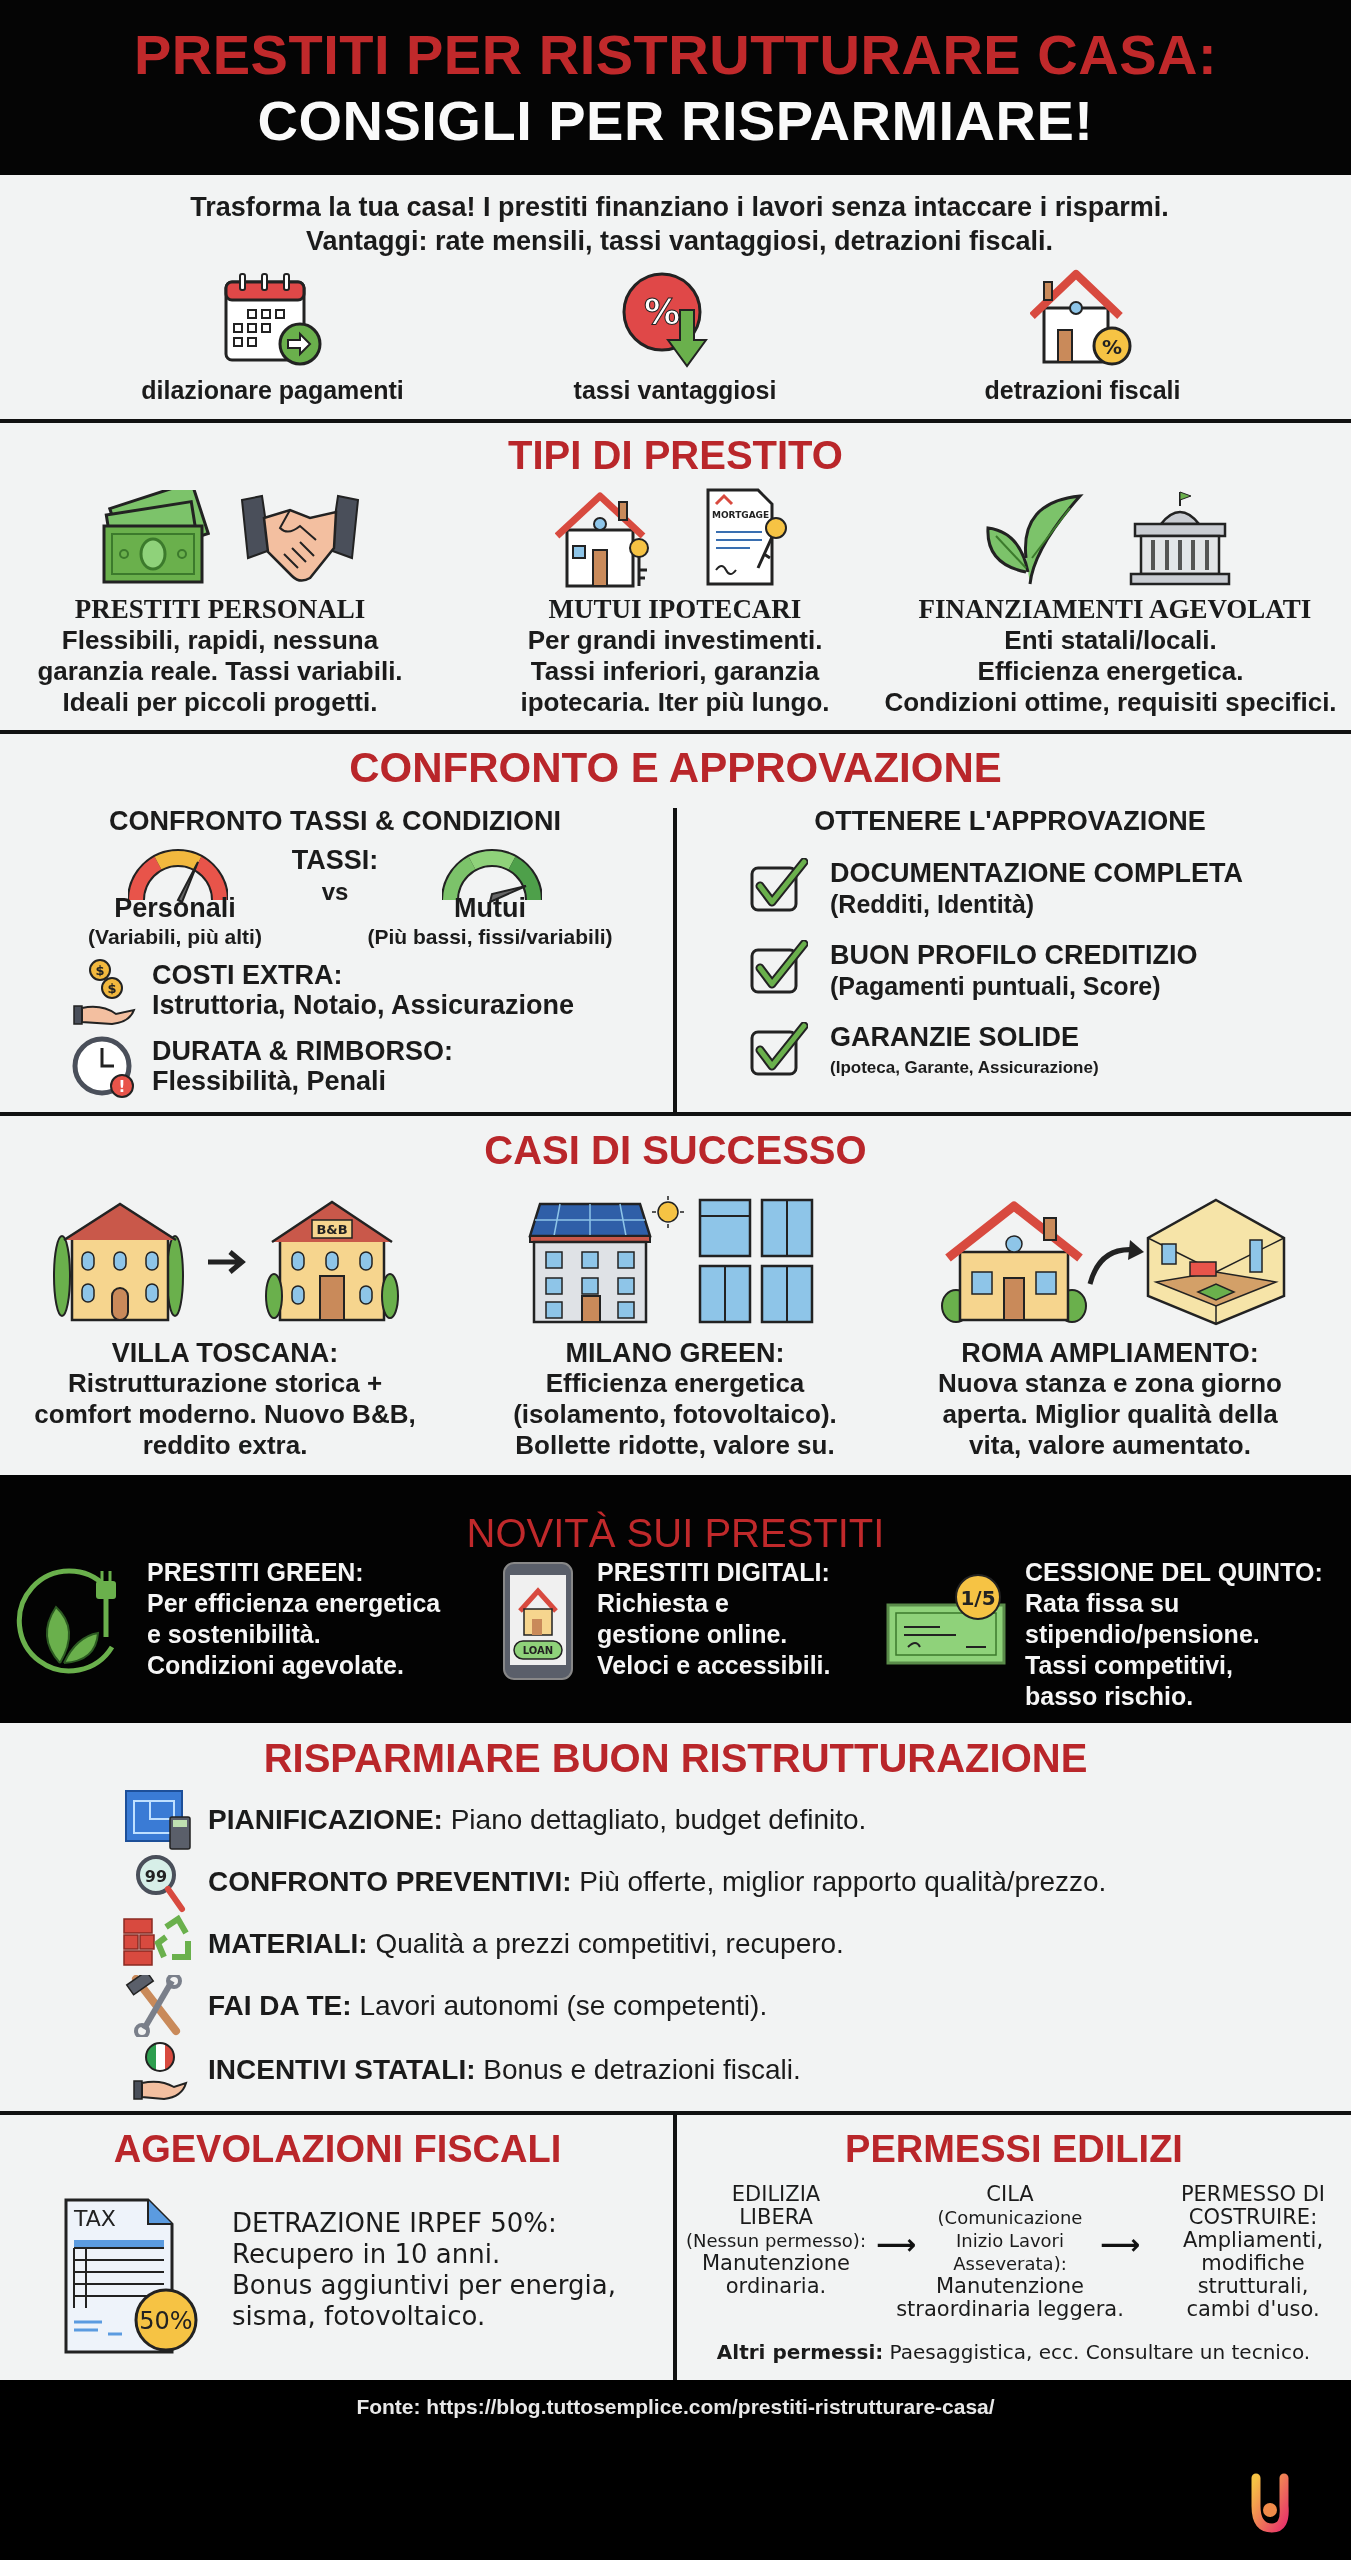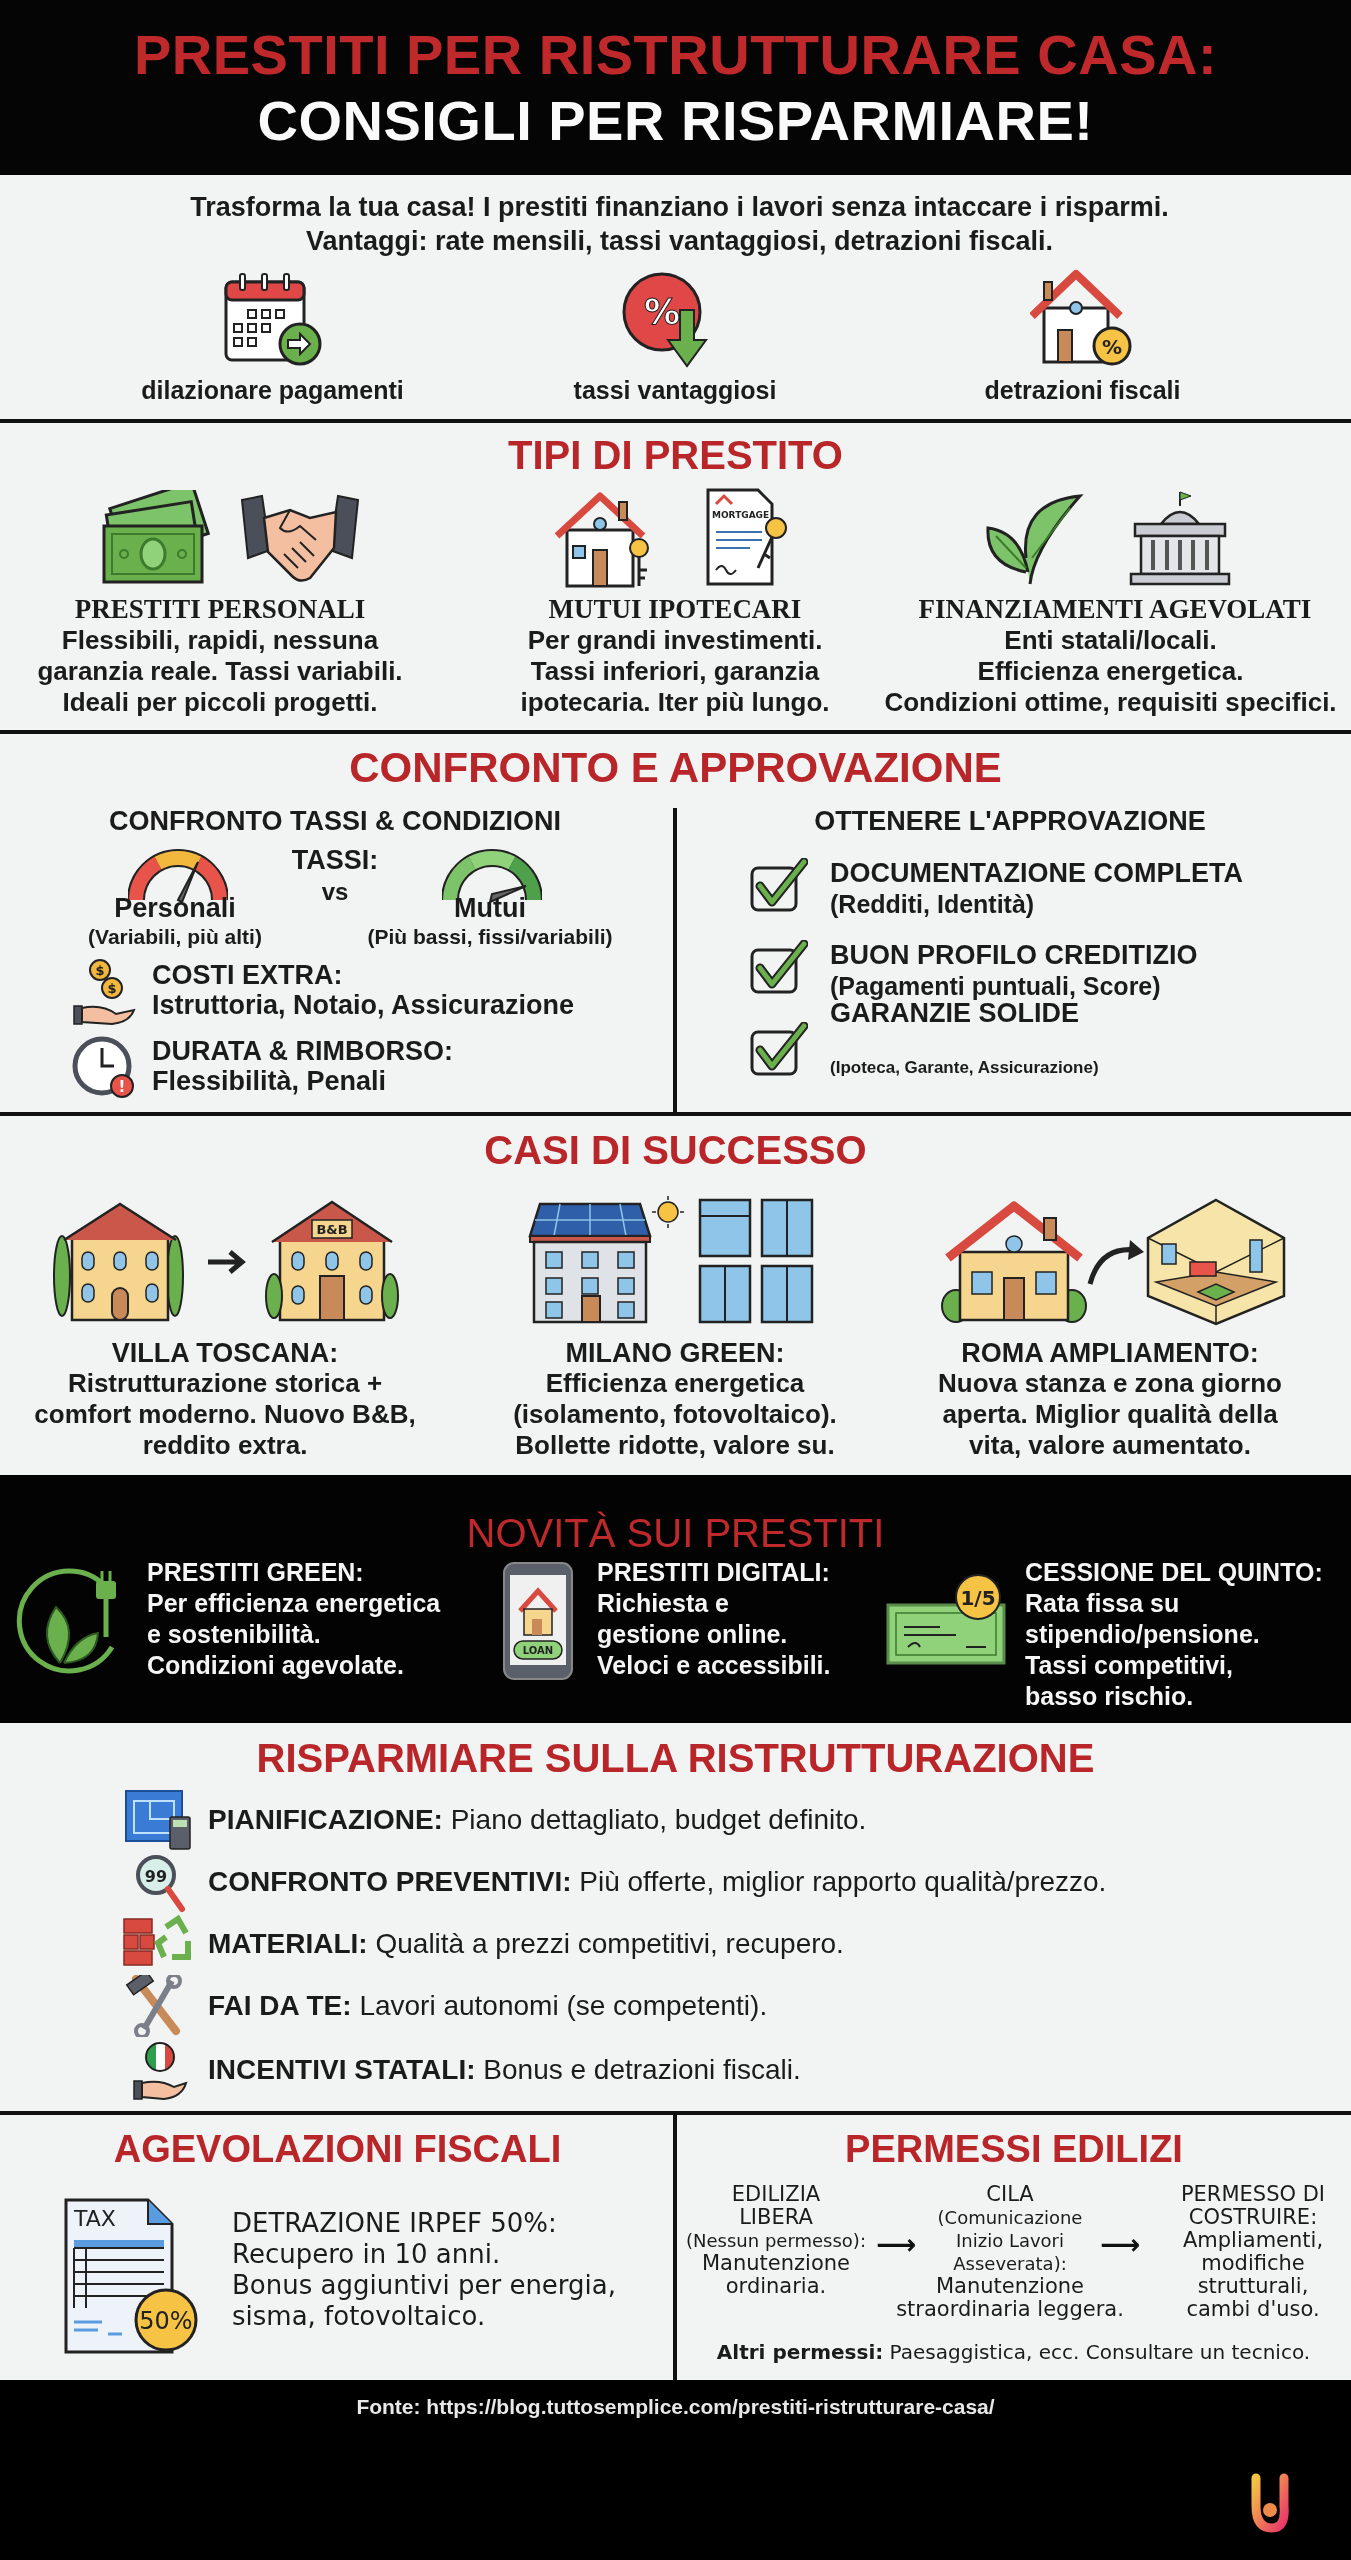--- a/index.html
+++ b/index.html
@@ -265,21 +265,21 @@
   <div class="abs txt-md" style="left:830px;top:940px;">BUON PROFILO CREDITIZIO</div>
   <div class="abs txt-md" style="left:830px;top:971px;font-size:25px;">(Pagamenti puntuali, Score)</div>
 
   <div class="abs" style="left:750px;top:1022px;width:58px;height:56px;">
     <svg width="58" height="56" viewBox="0 0 58 56">
         <rect x="2" y="10" width="44" height="42" rx="6" fill="none" stroke="#222" stroke-width="3"></rect>
         <path d="M10 28 L22 44 L54 4" fill="none" stroke="#222" stroke-width="9" stroke-linecap="round" stroke-linejoin="round"></path>
         <path d="M10 28 L22 44 L54 4" fill="none" stroke="#6ab04c" stroke-width="5" stroke-linecap="round" stroke-linejoin="round"></path>
       </svg>
   </div>
-  <div class="abs txt-md" style="left:830px;top:998px;text-align:center;">GARANZIE SOLIDE</div>
+  <div class="abs txt-md" style="left:830px;top:1022px;text-align:center;">GARANZIE SOLIDE</div>
   <div class="abs txt-md" style="left:830px;top:1053px;font-size:17px;">(Ipoteca, Garante, Assicurazione)</div>
 
   <div class="hline" style="top:1112px;"></div>
 
   <div class="sec-title" style="top:1128px;font-size:40px;">CASI DI SUCCESSO</div>
 
   <div class="abs" style="left:50px;top:1196px;width:370px;height:130px;">
     <svg width="370" height="130" viewBox="0 0 370 130">
       <ellipse cx="12" cy="80" rx="8" ry="40" fill="#6ab04c" stroke="#222" stroke-width="2"></ellipse>
       <ellipse cx="125" cy="80" rx="8" ry="40" fill="#6ab04c" stroke="#222" stroke-width="2"></ellipse>
@@ -431,21 +431,21 @@
     </div>
     <div class="nv" style="left:1025px;">
       <div>CESSIONE DEL QUINTO:</div>
         <div>Rata fissa su</div>
         <div>stipendio/pensione.</div>
         <div>Tassi competitivi,</div>
         <div>basso rischio.</div>
     </div>
   </div>
 
-  <div class="sec-title" style="top:1736px;font-size:40px;">RISPARMIARE SULLA RISTRUTTURAZIONE</div>
+  <div class="sec-title" style="top:1736px;font-size:40px;">RISPARMIARE BUON RISTRUTTURAZIONE</div>
 
   <div class="save-row" style="top:1790px;">
     <div class="ic">
       <svg width="80" height="62" viewBox="0 0 80 62">
           <rect x="6" y="2" width="56" height="50" fill="#3a7bd5" stroke="#1d4f99" stroke-width="2"></rect>
           <path d="M14 12 H54 V44 H14 Z M30 12 V30 H54" fill="none" stroke="#bfe0ff" stroke-width="2"></path>
           <rect x="50" y="28" width="20" height="32" rx="2" fill="#5a5f6a" stroke="#222" stroke-width="1.5"></rect>
           <rect x="53" y="31" width="14" height="7" fill="#bfe0b0"></rect>
         </svg>
     </div>

